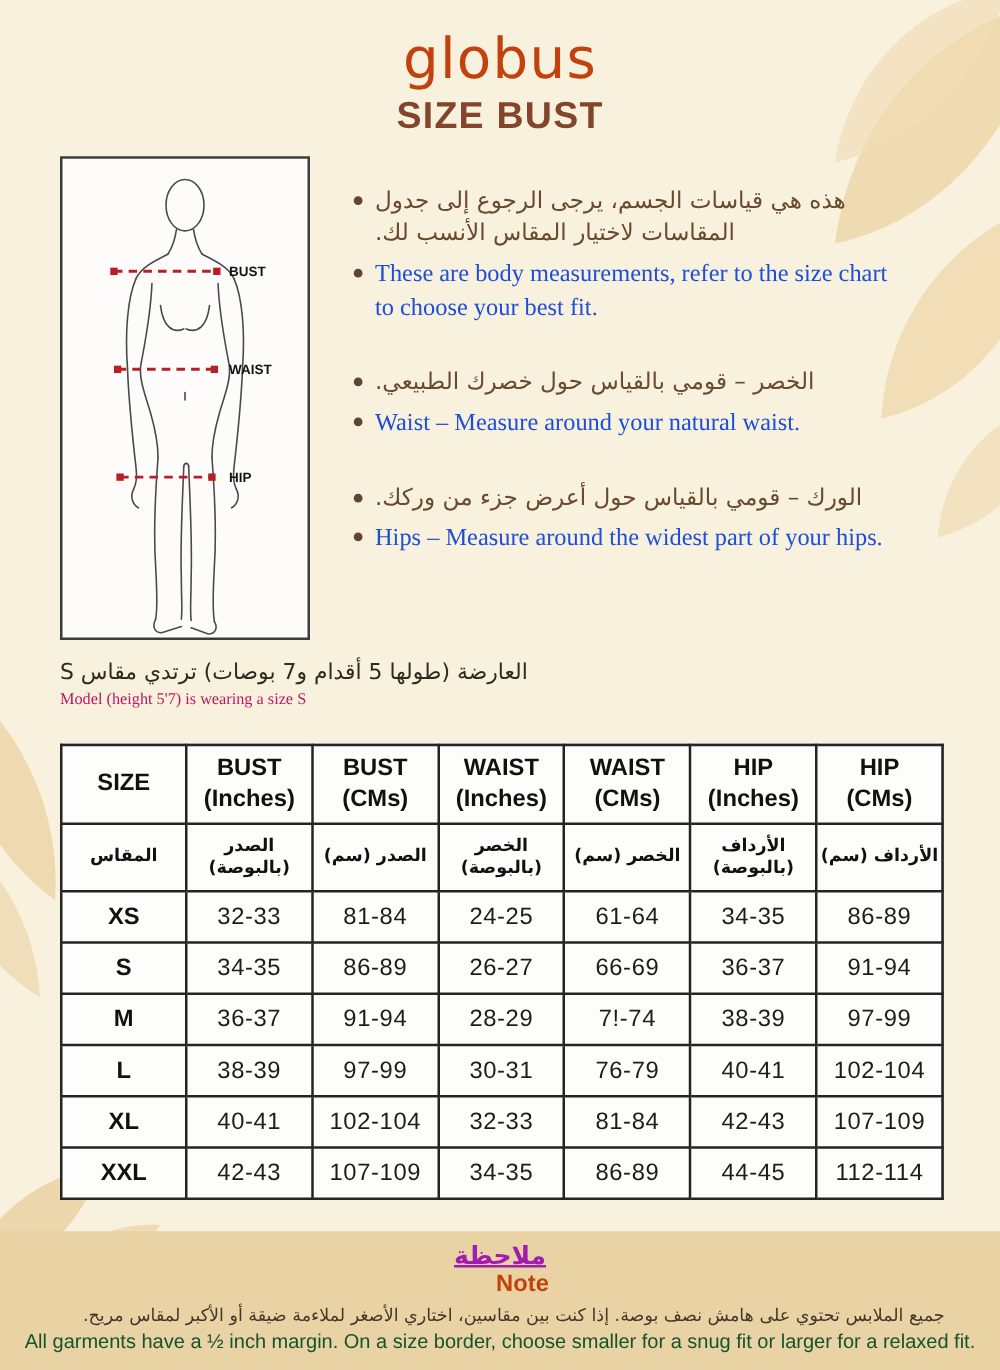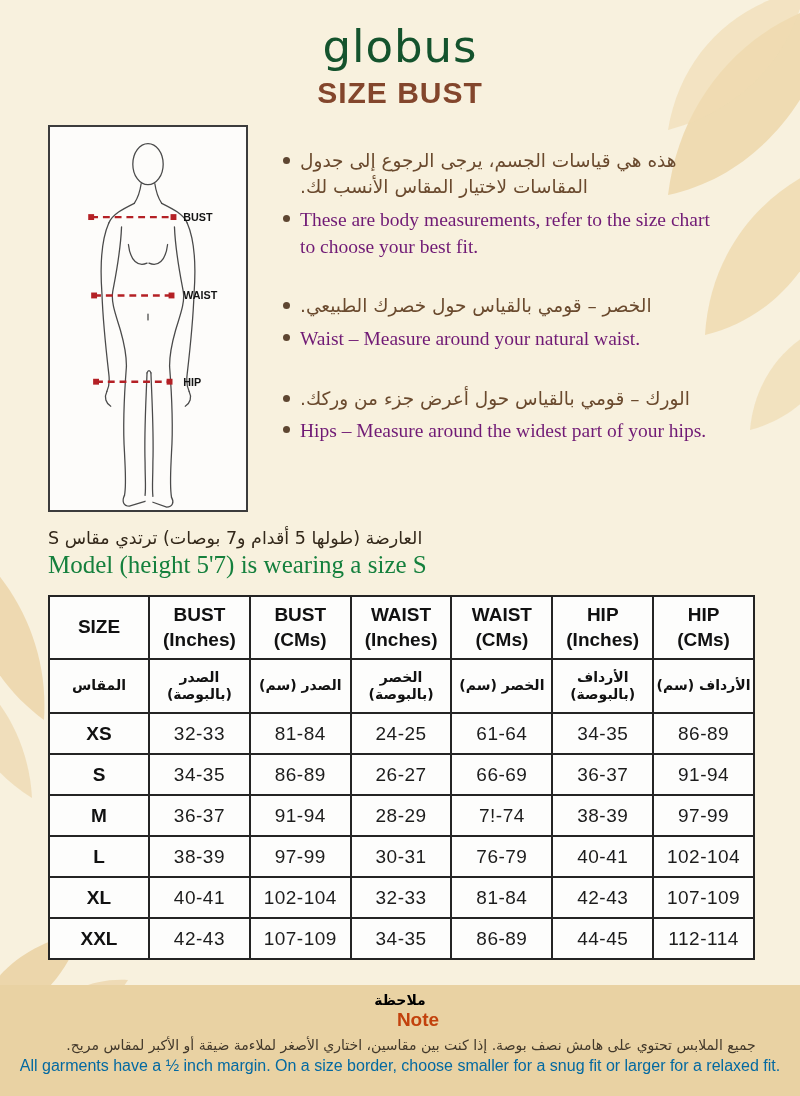--- a/index.html
+++ b/index.html
@@ -9,21 +9,21 @@
     font-family:"Liberation Sans",sans-serif;color:#222;
   }
   .leaf{position:absolute;pointer-events:none;}
   .leaf-tr{top:-10px;right:-40px;}
   .leaf-ml{top:540px;left:-46px;}
   .leaf-bl{top:918px;left:-30px;}
 
   .brand{
     position:absolute;top:20px;left:0;width:100%;text-align:center;
     font-family:"DejaVu Sans",sans-serif;font-weight:500;font-size:45px;
-    letter-spacing:1px;color:#14532d;
+    letter-spacing:1px;color:#c2410c;
   }
   .page-title{
     position:absolute;top:76px;left:0;width:100%;text-align:center;
     font-weight:700;font-size:30px;letter-spacing:1px;color:#83462c;
   }
 
   .diagram{
     position:absolute;left:48px;top:125px;width:200px;height:387px;
     background:#fdfcfa;border:2px solid #3c3c3c;box-sizing:border-box;
   }
@@ -36,30 +36,30 @@
   .bullet .dot{
     flex:0 0 auto;width:7px;height:7px;border-radius:50%;
     background:#5e4631;margin:9px 10px 0 0;
   }
   .bullet .txt{flex:1 1 auto;line-height:1.4;}
   .bullet .txt.ar{
     direction:rtl;text-align:left;
     font-family:"DejaVu Sans",sans-serif;font-size:18.5px;color:#6a4a2e;
   }
   .bullet .txt.en{
-    font-family:"Liberation Serif",serif;font-size:19.5px;color:#701a75;
+    font-family:"Liberation Serif",serif;font-size:19.5px;color:#1d4ed8;
   }
 
   .model-info{position:absolute;left:48px;top:528px;width:480px;}
   .model-info .ar{
     direction:rtl;text-align:left;
     font-family:"DejaVu Sans",sans-serif;font-size:17.5px;color:#33281a;margin-bottom:3px;
   }
   .model-info .en{
-    font-family:"Liberation Serif",serif;font-size:25px;color:#15803d;
+    font-family:"Liberation Serif",serif;font-size:13px;color:#be185d;
   }
 
   table.size-table{
     position:absolute;left:48px;top:595px;width:707px;
     border-collapse:collapse;table-layout:fixed;background:#0ea5e9;
   }
   .size-table th,.size-table td{
     border:2px solid #242424;text-align:center;vertical-align:middle;
     background:#fdfdfc;padding:0;
   }
@@ -72,28 +72,28 @@
   .size-table tbody th{font-size:19px;font-weight:700;height:39px;color:#111;}
   .size-table tbody td{font-size:19px;font-weight:400;color:#1c1c1c;letter-spacing:.5px;margin-top:48px;}
   .pre{white-space:pre-line;}
 
   .footer{
     position:absolute;left:0;top:985px;width:800px;height:111px;
     background:#e9d2a3;text-align:center;box-sizing:border-box;padding-top:7px;
   }
   .footer .t-ar{
     font-family:"DejaVu Sans",sans-serif;direction:rtl;
-    font-size:14px;font-weight:700;color:#000000;
+    font-size:20px;font-weight:700;color:#a21caf;text-decoration:underline;
   }
   .footer .t-en{font-size:19px;font-weight:700;color:#c2410c;margin-top:1px;margin-left:36px;}
   .footer .b-ar{
     font-family:"DejaVu Sans",sans-serif;direction:rtl;
     font-size:14px;color:#42382a;margin-top:6px;margin-left:22px;
   }
-  .footer .b-en{font-size:16px;color:#0369a1;margin-top:4px;}
+  .footer .b-en{font-size:16px;color:#14532d;margin-top:4px;}
 </style>
 </head>
 <body>
 
 <div class="page">
 
   <svg class="leaf leaf-tr" width="320" height="450" viewBox="0 0 320 450">
     <g fill="#efdbb2">
       <path d="M320,10 C230,30 160,105 148,205 C240,185 300,105 320,10 Z"></path>
       <path d="M320,170 C245,195 190,260 185,345 C265,325 312,255 320,170 Z" opacity="0.9"></path>

